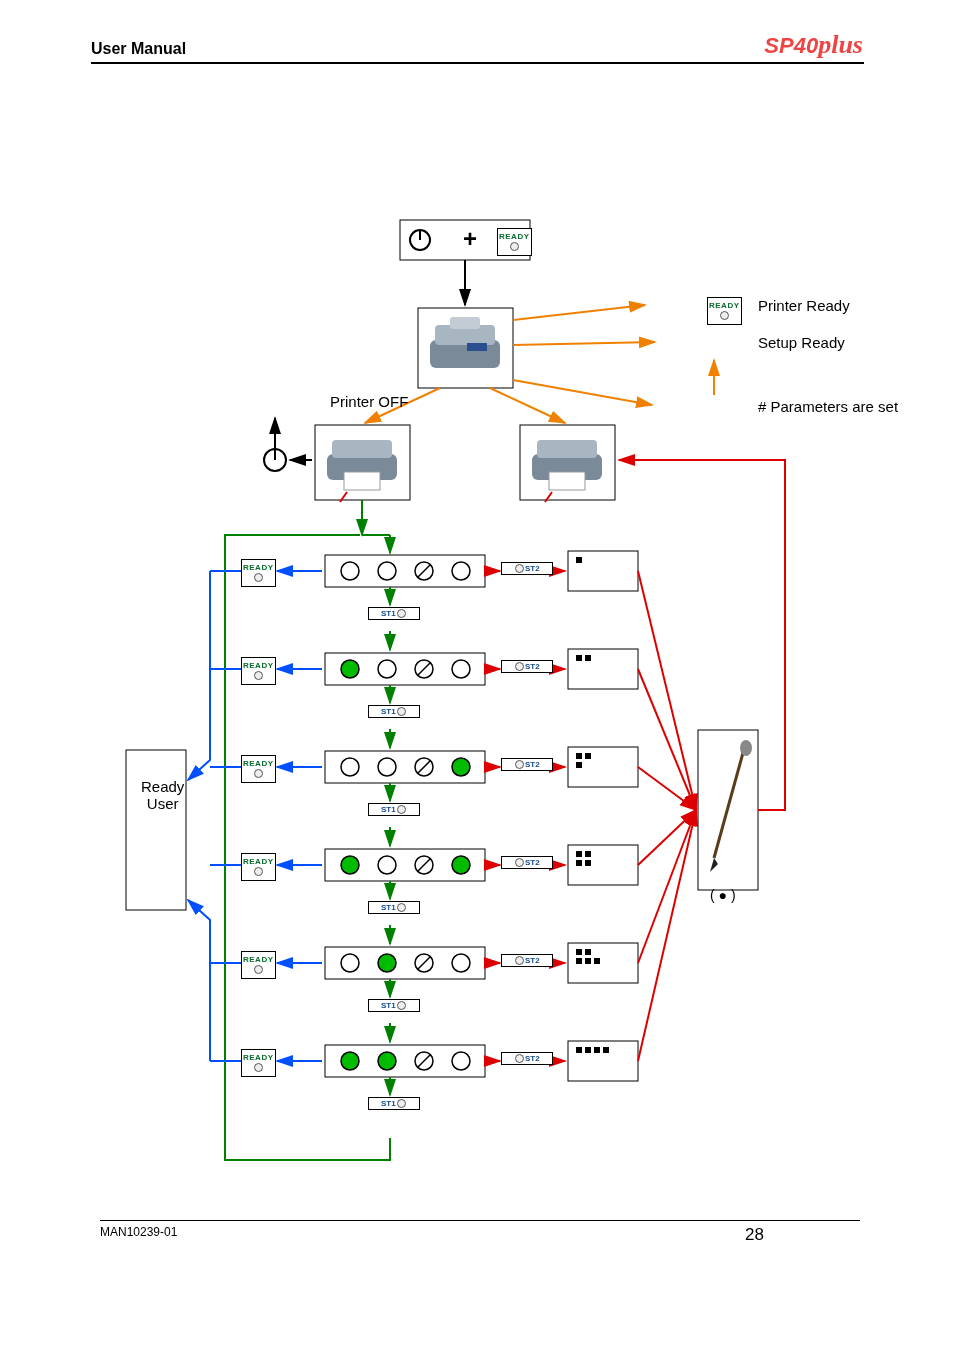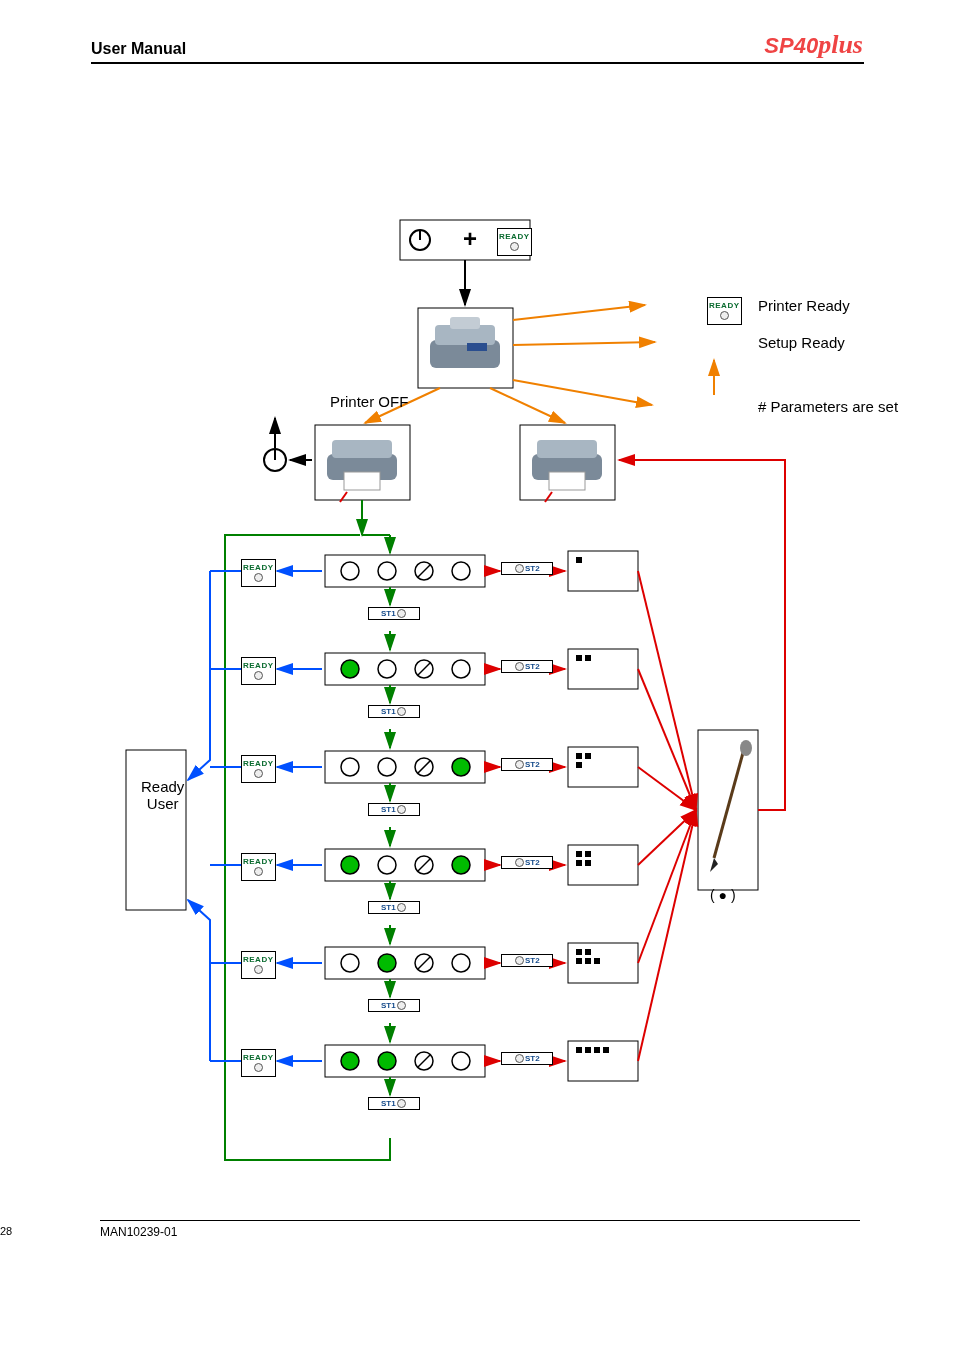--- a/index.html
+++ b/index.html
@@ -4,21 +4,21 @@
 <style>
 html,body{margin:0;padding:0;background:#fff;font-family:Arial,Helvetica,sans-serif}
 .page{position:relative;width:954px;height:1351px;margin:0 auto;background:#fff}
 .hdr-line{position:absolute;left:91px;width:773px;height:2px;background:#000;top:62px}
 .hdr-left{position:absolute;left:91px;top:40px;font-weight:bold;font-size:16px}
 .hdr-logo{position:absolute;right:91px;top:30px;font-size:22px;font-style:italic;color:#ef4444;font-weight:bold}
 .hdr-logo .plus{font-family:'Brush Script MT',cursive;font-size:26px}
 .title{position:absolute;left:91px;top:98px;font-size:30px;font-weight:bold}
 .ftr-line{position:absolute;left:100px;width:760px;height:1px;background:#000;top:1220px}
 .ftr-left{position:absolute;left:100px;top:1225px;font-size:12px}
-.ftr-center{position:absolute;left:0;width:764px;text-align:left;top:1225px;font-size:11px}
+.ftr-center{position:absolute;left:0;width:764px;text-align:right;top:1225px;font-size:17px}
 svg.diagram{position:absolute;left:100px;top:200px;width:760px;height:1000px}
 .lbl{position:absolute;font-size:15px;color:#000}
 .ready-badge{display:inline-block;border:1px solid #000;padding:4px 1px;background:#fff;text-align:center;line-height:1;font-size:8px}
 .ready-badge .t{color:#0a6b2f;font-weight:bold;letter-spacing:0.5px}
 .ready-badge .d{display:block;margin:1px auto 0;width:7px;height:7px;border:1px solid #555;border-radius:50%;background:#eee}
 .st-badge{display:inline-block;border:1px solid #000;background:#fff;padding:0 12px;font-size:8px;line-height:1;white-space:nowrap}
 .st-badge .d{display:inline-block;vertical-align:middle;width:7px;height:7px;border:1px solid #555;border-radius:50%;background:#eee;margin:1px}
 .st-badge .t{color:#144a8a;font-weight:bold;vertical-align:middle}
 </style>
 </head>

